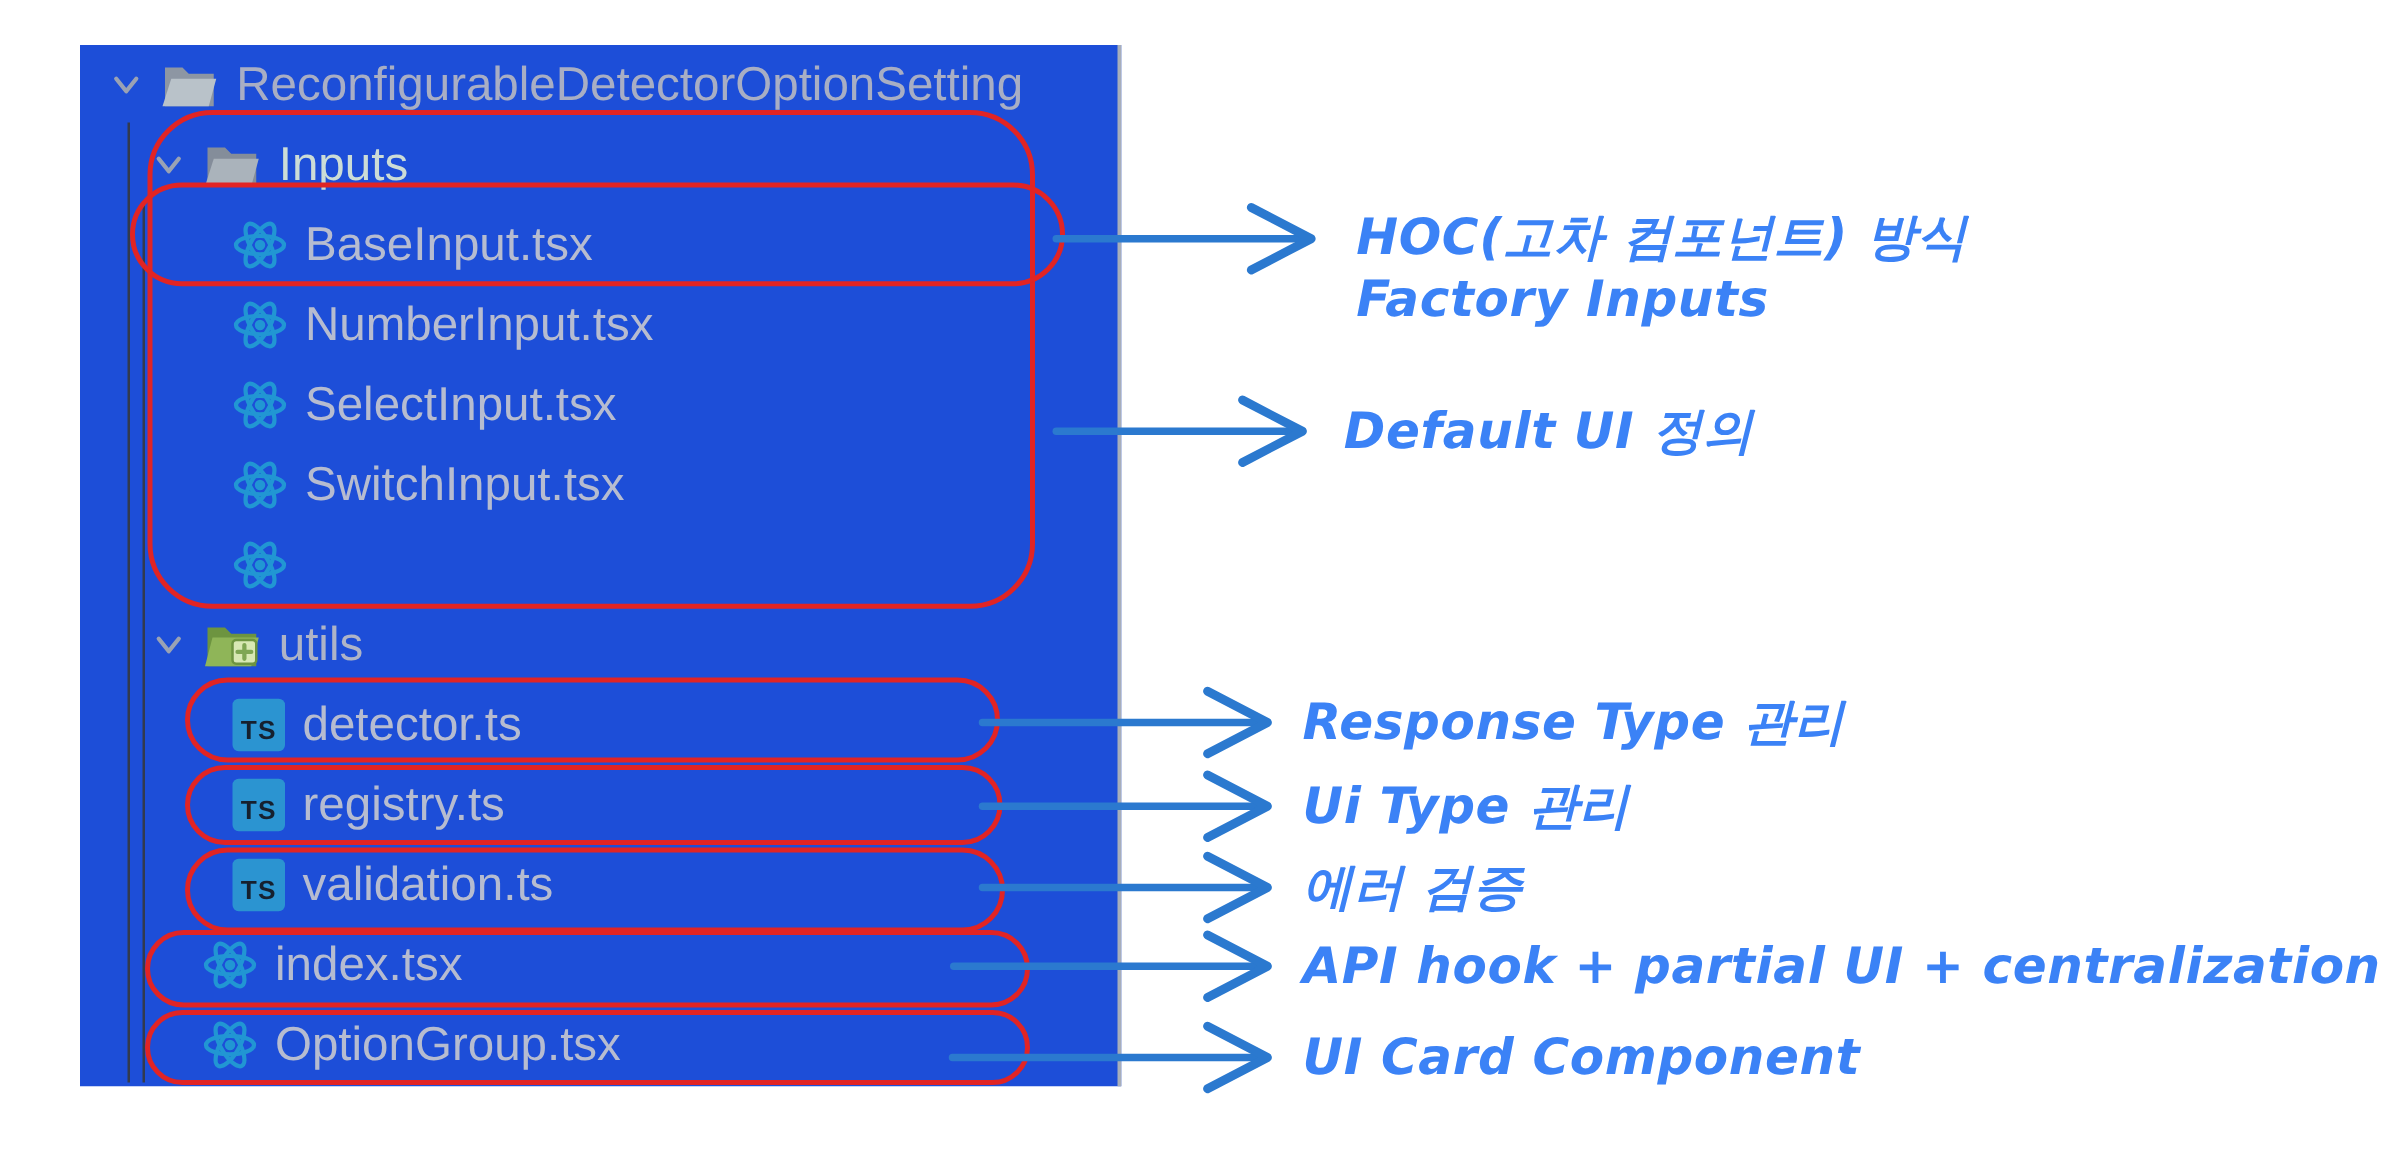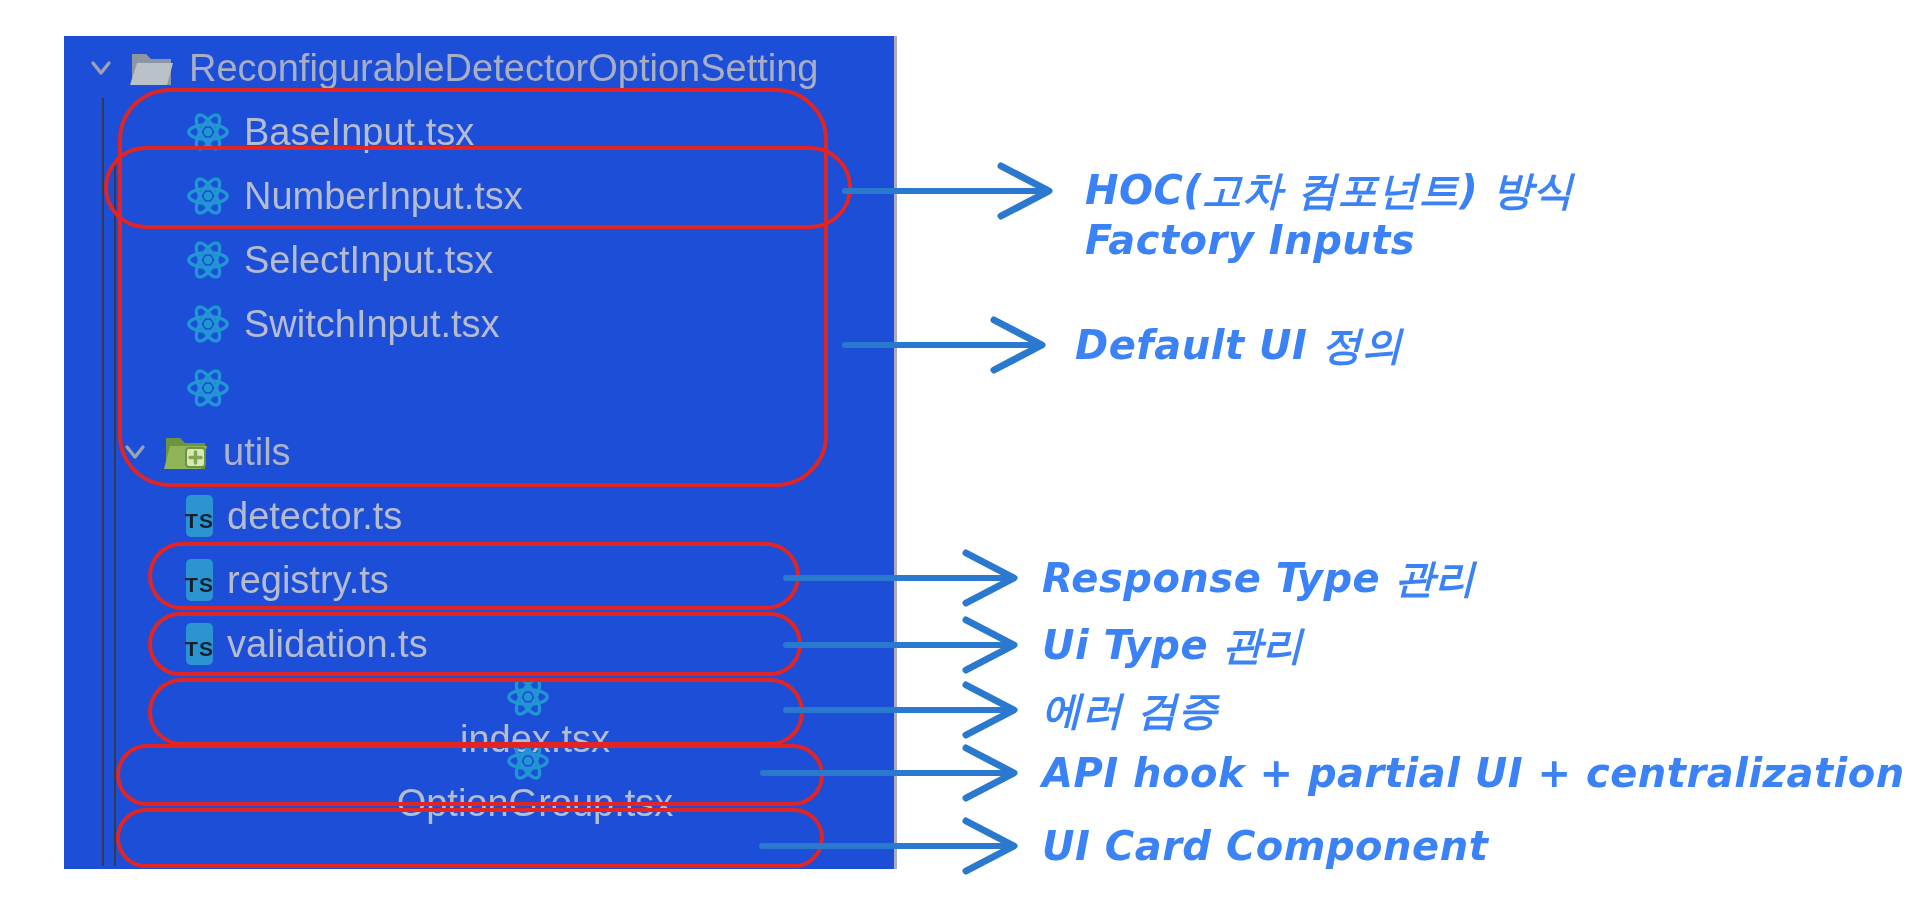--- a/index.html
+++ b/index.html
@@ -24,28 +24,28 @@
   .row .label { margin-left:14px; }
   .lbl-root   { color:#a8aec4; }
   .lbl-mint   { color:#ccdcd6; }
   .lbl-plain  { color:#b6bcd0; }
   .lbl-utils  { color:#aeb4c7; }
 
   .chev { width:34px; height:34px; flex:0 0 auto; margin-right:10px; }
   .ficon { width:47px; height:40px; flex:0 0 auto; }
   .ricon { width:44px; height:42px; flex:0 0 auto; }
   .tsicon {
-    width:27px; height:42px; flex:0 0 auto; background:#2b94d1; border-radius:5px;
+    width:42px; height:42px; flex:0 0 auto; background:#2b94d1; border-radius:5px;
     display:flex; align-items:flex-end; justify-content:center;
   }
   .tsicon span { font-size:21px; font-weight:bold; color:#16202e; line-height:1; padding-bottom:6px; letter-spacing:1px; }
 
   .ind-0 { padding-left:20px; }
   .ind-1 { padding-left:54px; }
-  .ind-2f { padding-left:98px;flex-direction:column; }  
+  .ind-2f { padding-left:98px; }  
   .ind-2 { padding-left:122px; } 
 
   
   .circle {
     position:absolute; border:4px solid #e12424; border-radius:44px;
     background:transparent; z-index:20;
   }
   .c-inputs-group { left:118px; top:88px;  width:710px; height:399px; border-radius:52px; }
   .c-baseinput    { left:104px; top:146px; width:748px; height:83px;  border-radius:44px; }
   .c-detector     { left:148px; top:542px; width:652px; height:68px;  border-radius:34px; }
@@ -87,20 +87,30 @@
       <svg class="chev" viewBox="0 0 34 34">
         <path d="M9 12 l8 10 8-10" fill="none" stroke="#9aa2b4" stroke-width="3.4" stroke-linecap="round" stroke-linejoin="round"></path>
       </svg>
       <svg class="ficon" viewBox="0 0 47 40">
         <path d="M4 6 h14 l5 5 h20 v26 h-39 z" fill="#8d96a3"></path>
         <path d="M9 15 h36 l-6 22 h-37 z" fill="#b9c2c9"></path>
       </svg>
       <span class="label lbl-root">ReconfigurableDetectorOptionSetting</span>
     </div>
 
+    <div class="row ind-1">
+      <svg class="chev" viewBox="0 0 34 34">
+        <path d="M9 12 l8 10 8-10" fill="none" stroke="#9aa2b4" stroke-width="3.4" stroke-linecap="round" stroke-linejoin="round"></path>
+      </svg>
+      <svg class="ficon" viewBox="0 0 47 40">
+        <path d="M4 6 h14 l5 5 h20 v26 h-39 z" fill="#848d9a"></path>
+        <path d="M9 15 h36 l-6 22 h-37 z" fill="#aab3bb"></path>
+      </svg>
+      <span class="label lbl-mint">Inputs</span>
+    </div>
 
     <div class="row ind-2">
       <svg class="ricon" viewBox="-11 -10 22 20">
         <g stroke="#2196d3" stroke-width="1.7" fill="none">
           <ellipse rx="9.6" ry="3.7"></ellipse>
           <ellipse rx="9.6" ry="3.7" transform="rotate(60)"></ellipse>
           <ellipse rx="9.6" ry="3.7" transform="rotate(120)"></ellipse>
         </g>
         <circle r="2.1" fill="#2196d3"></circle>
       </svg>

